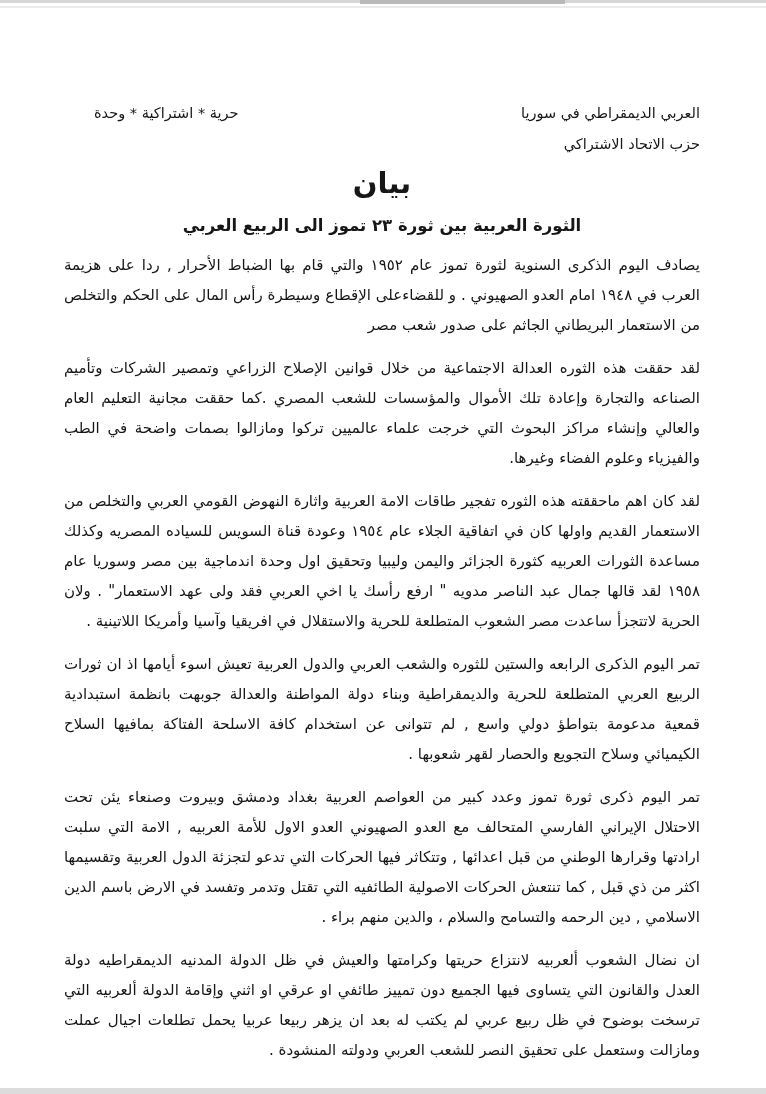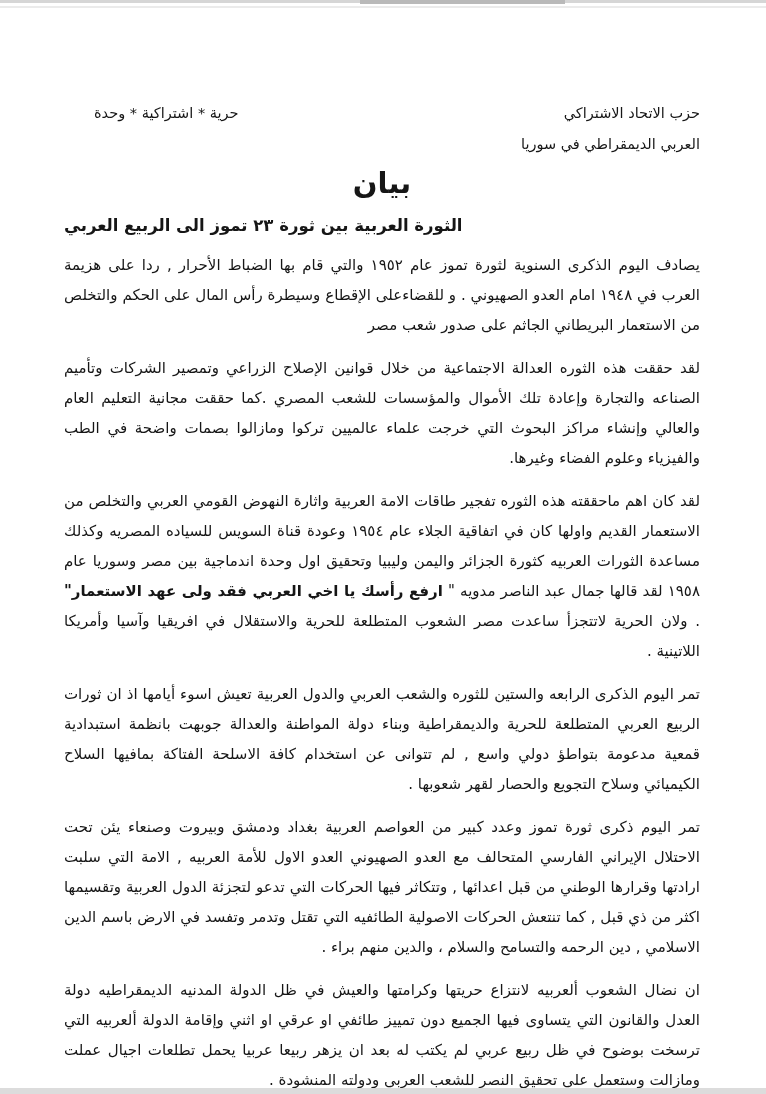--- a/index.html
+++ b/index.html
@@ -37,51 +37,51 @@
   .slogan { text-align: right; padding-left: 30px; white-space: nowrap; }
 
   .doc-title {
     text-align: center;
     font-size: 29px;
     font-weight: bold;
     margin-top: 4px;
     line-height: 38px;
   }
   .doc-subtitle {
-    text-align: left;
+    text-align: center;
     font-size: 16.5px;
     font-weight: bold;
     margin-top: 12px;
     line-height: 24px;
   }
 
   .doc-body {
     margin-top: 12px;
     font-size: 15px;
     line-height: 30px;
     text-align: justify;
   }
   .doc-body p { margin-bottom: 13px; }
-  .doc-body .b { font-weight: bold; }
+  .doc-body .b { font-weight: normal; }
 </style>
 </head>
 <body>
 
 <div class="viewer">
 
   <div class="edge-top"></div>
   <div class="edge-thumb"></div>
   <div class="edge-line2"></div>
 
   <div class="page">
 
     <div class="doc-header">
       <div class="party-name">
+        <div>العربي الديمقراطي في سوريا</div>
         <div>حزب الاتحاد الاشتراكي</div>
-        <div>العربي الديمقراطي في سوريا</div>
       </div>
       <div class="slogan">حرية * اشتراكية * وحدة</div>
     </div>
 
     <div class="doc-title">بيان</div>
 
     <div class="doc-subtitle">الثورة العربية بين ثورة ٢٣ تموز الى الربيع العربي</div>
 
     <div class="doc-body">
         <p><span>يصادف اليوم الذكرى السنوية لثورة تموز عام ١٩٥٢ والتي قام بها الضباط الأحرار , ردا على هزيمة العرب في ١٩٤٨ امام العدو الصهيوني . و للقضاءعلى الإقطاع وسيطرة رأس المال على الحكم والتخلص من الاستعمار البريطاني الجاثم على صدور شعب مصر</span></p>

